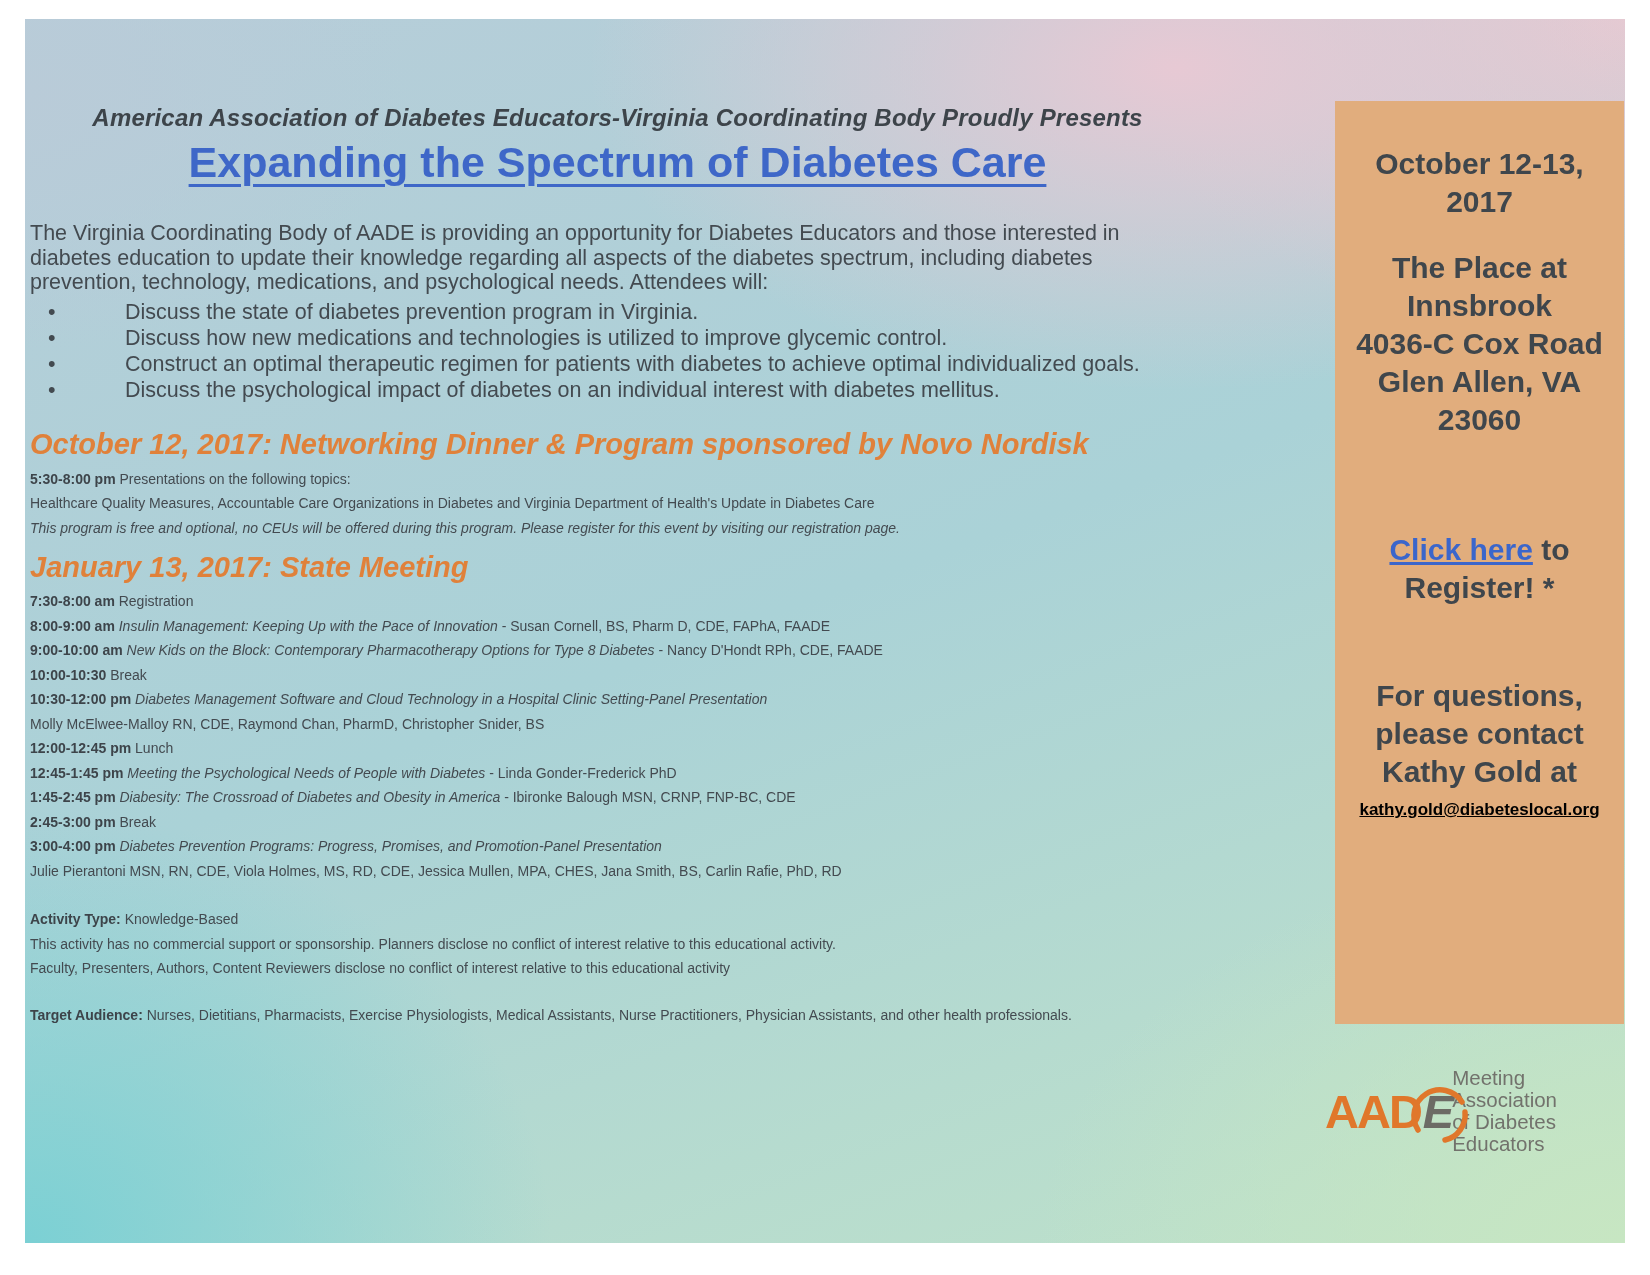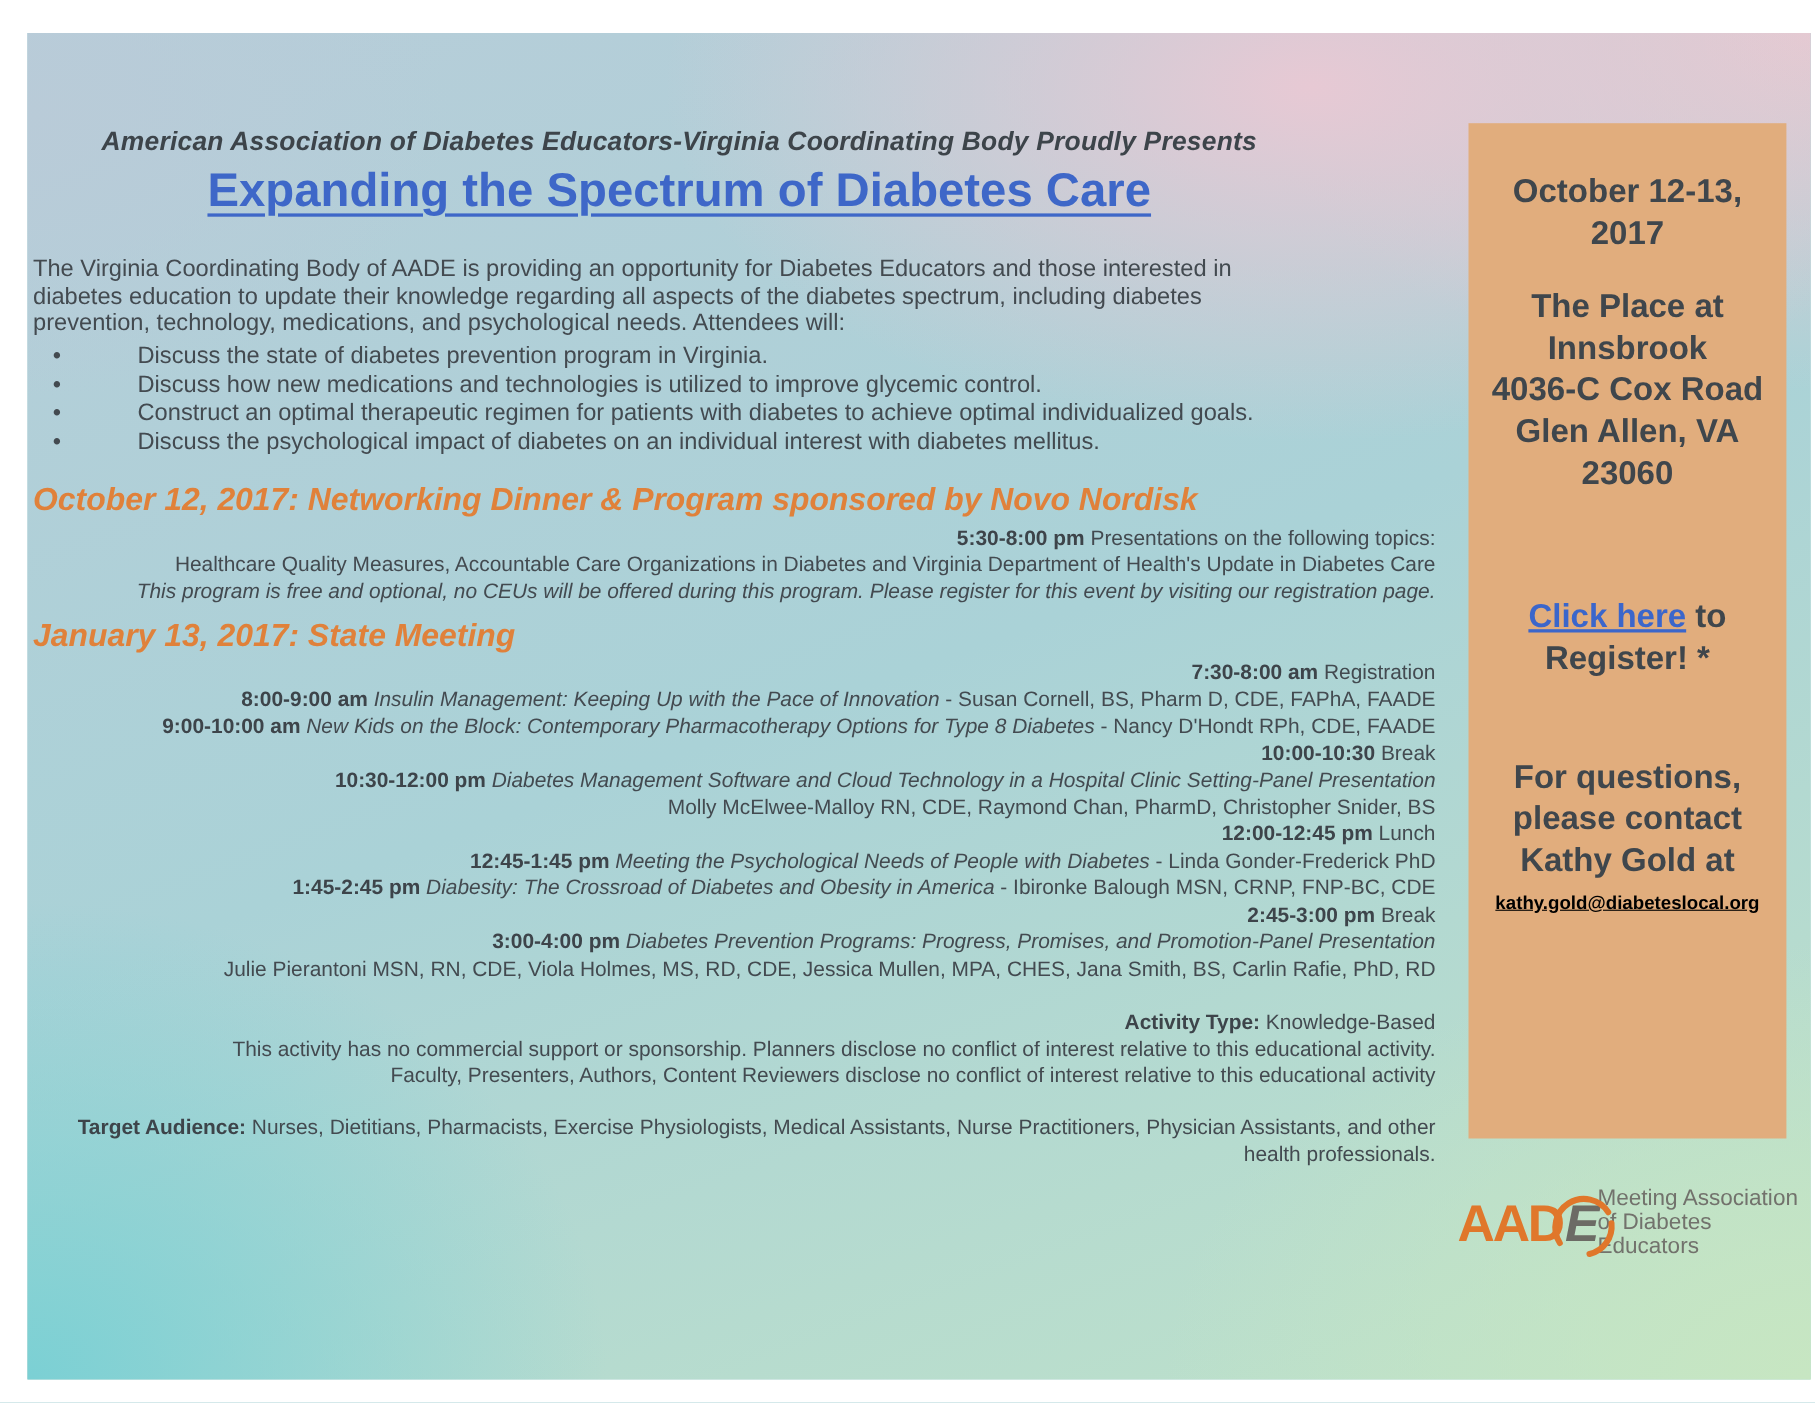--- a/index.html
+++ b/index.html
@@ -5,30 +5,29 @@
   html,body{margin:0;padding:0;}
   body{
     width:1650px;height:1275px;
     background:#ffffff;
     font-family:"Liberation Sans", sans-serif;
     color:#40474d;
     position:relative;
     overflow:hidden;
   }
   .page{
-    position:absolute;left:25px;top:30px;width:1600px;height:1224px;
+    position:absolute;left:25px;top:19px;width:1600px;height:1224px;
     background-color:#abd2d6;
     background-image:
       radial-gradient(ellipse 950px 520px at 72% 4%,  #e7c9d4 0%, rgba(231,201,212,0) 62%),
       radial-gradient(ellipse 900px 560px at 100% 0%, #e4cad2 0%, rgba(228,202,210,0) 58%),
       radial-gradient(ellipse 640px 430px at 0% 6%,   #b9cbd8 0%, rgba(185,203,216,0) 60%),
       radial-gradient(ellipse 850px 700px at 0% 100%, #7bd0d4 0%, rgba(123,208,212,0) 62%),
       radial-gradient(ellipse 950px 640px at 100% 100%, #c7e6c2 0%, rgba(199,230,194,0) 62%),
       linear-gradient(160deg,#b7cdd9 0%,#aad2d7 48%,#bfe2c9 100%);
-    padding-left: 21px;
   }
   .main-col{position:absolute;left:5px;top:85px;width:1290px;}
   .header-wrap{width:1175px;text-align:center;}
   .presents{
     font-size:24px;font-weight:bold;font-style:italic;color:#3d444a;
     letter-spacing:.2px;
   }
   .title{
     margin:6px 0 0 0;
     font-size:43px;font-weight:bold;color:#3e67c8;
@@ -48,21 +47,21 @@
   .bullet-item::before{
     content:"\2022";position:absolute;left:18px;top:0;
     font-size:21.5px;color:#434a50;
   }
   .orange{
     font-size:29px;font-weight:bold;font-style:italic;color:#e0813a;
     margin:0;line-height:34px;
   }
   .h-oct12{margin-top:24px;margin-bottom:6px;}
   .h-oct13{margin-top:10px;margin-bottom:5px;}
-  .trow{min-height:24.5px;font-size:19px;line-height:24.5px;color:#434a50;width:1275px;text-align:right;}
+  .trow{min-height:24.5px;font-size:14px;line-height:24.5px;color:#434a50;width:1275px;}
   .trow .bold{font-weight:bold;color:#3d444a;}
   .trow .ital{font-style:italic;}
   .footer-a{margin-top:24px;}
   .footer-t{margin-top:22px;}
   .sidebar{
     position:absolute;left:1310px;top:82px;width:289px;height:923px;
     background:#e1ad7d;
     text-align:center;color:#3f464c;
     font-weight:bold;font-size:30px;line-height:38px;
     padding:0 18px;box-sizing:border-box;

